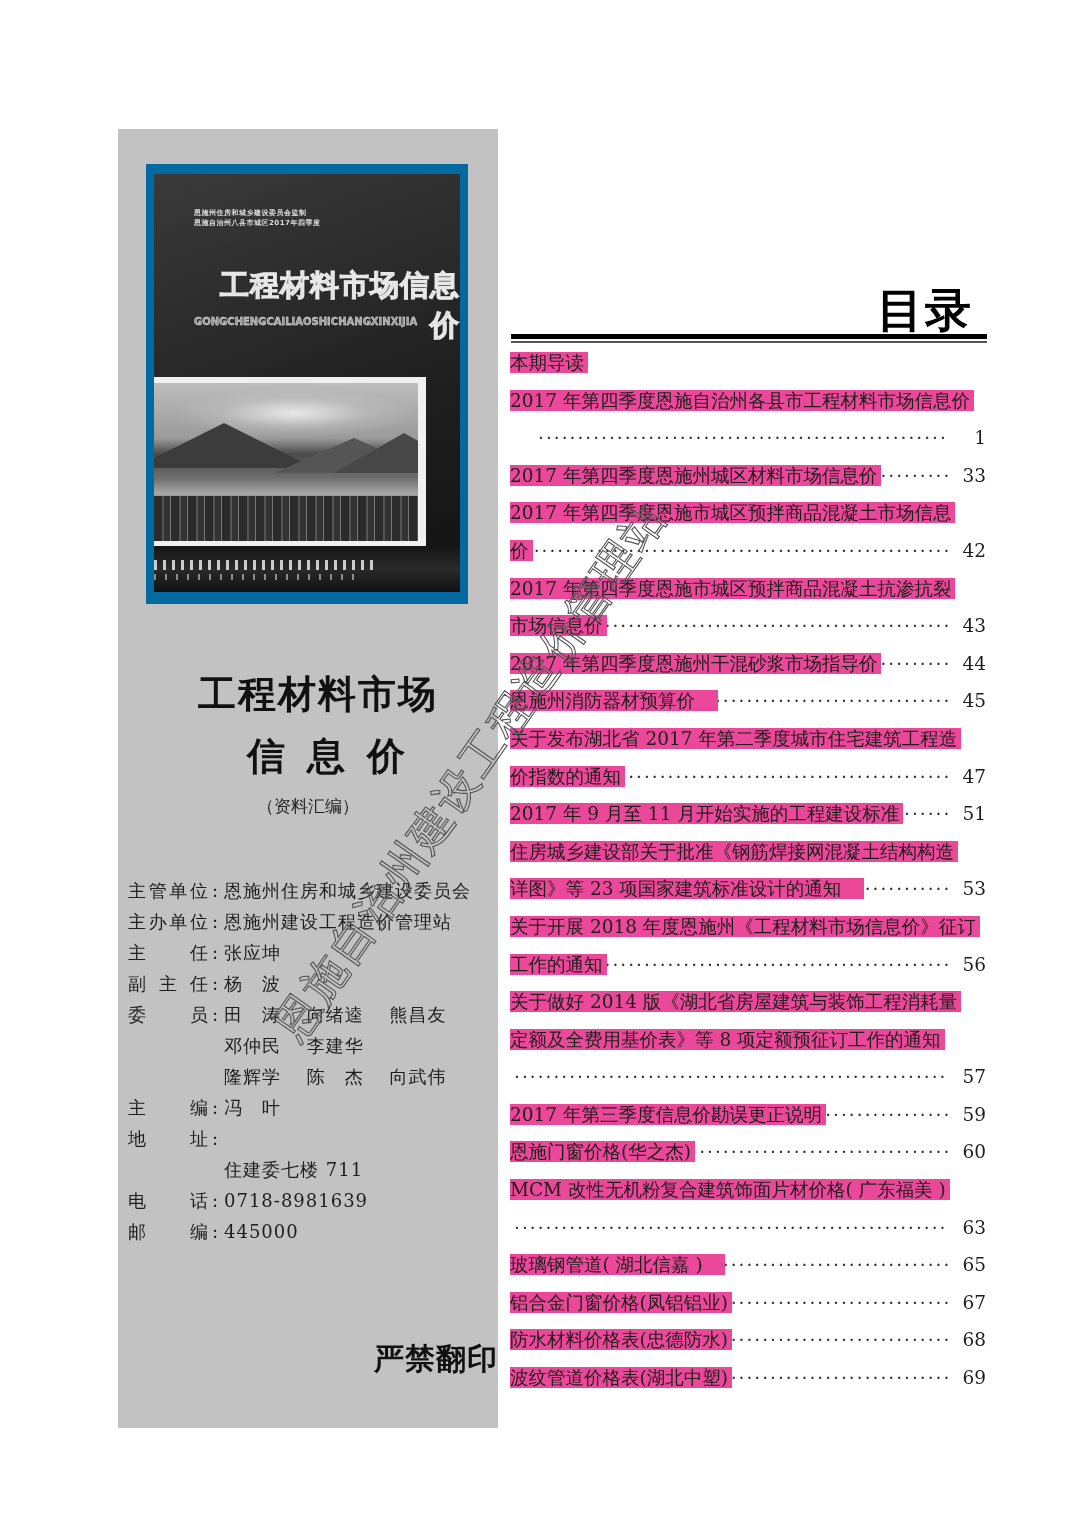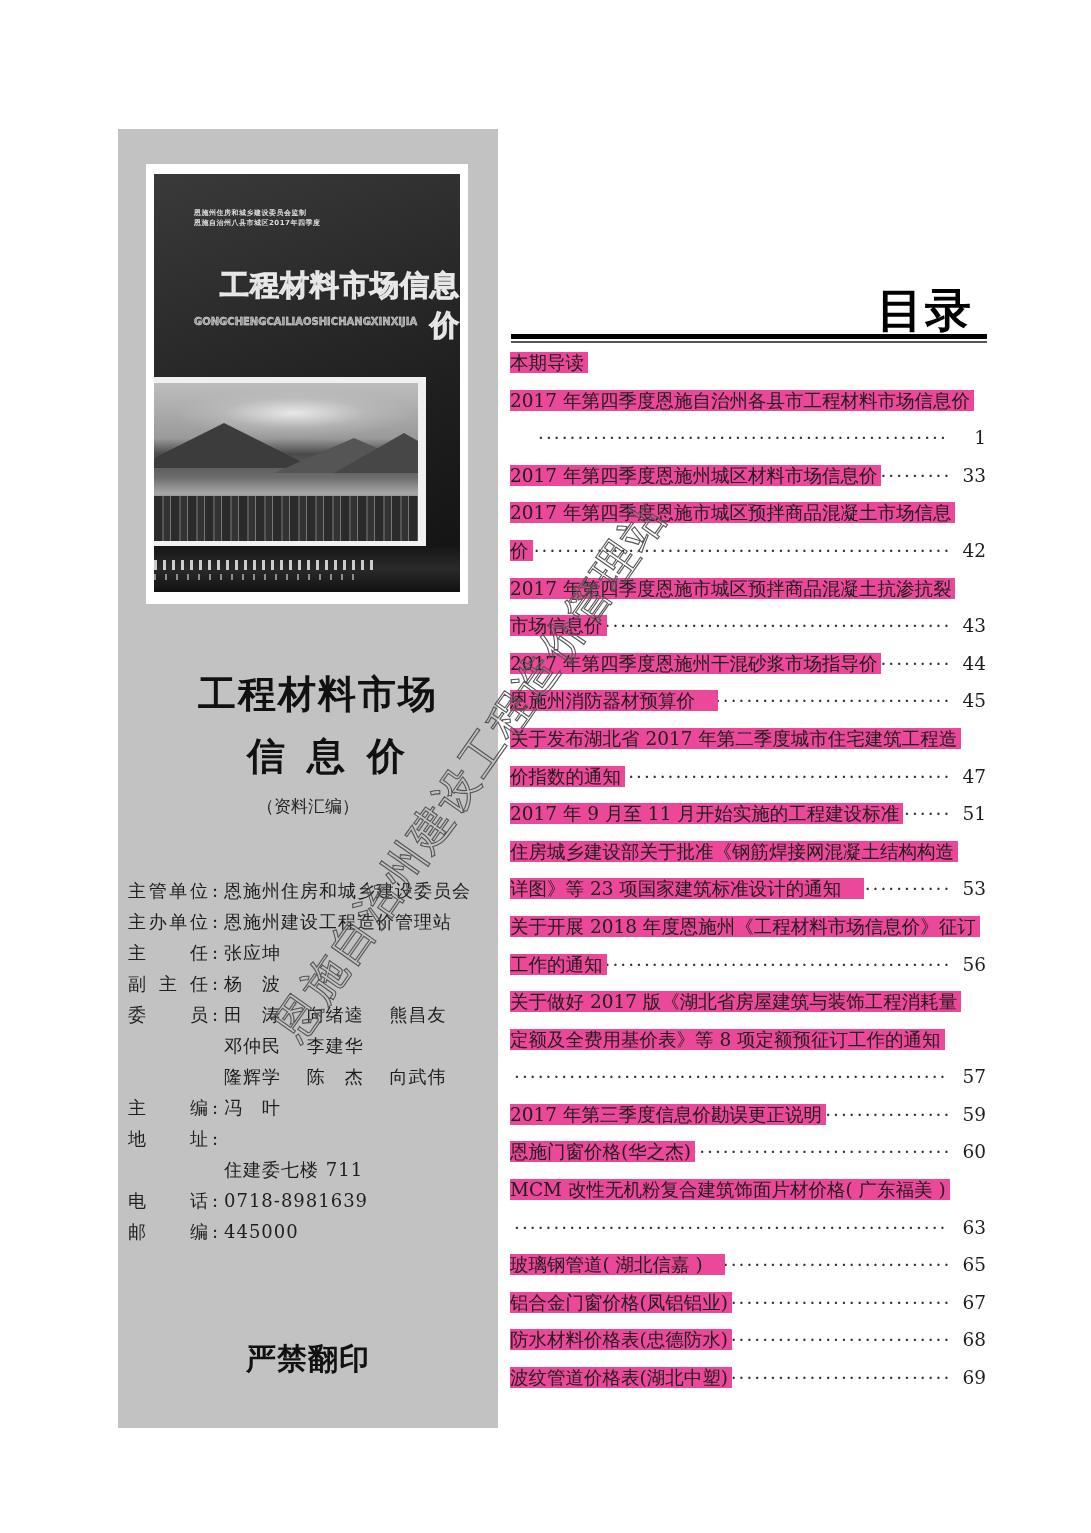--- a/index.html
+++ b/index.html
@@ -6,21 +6,21 @@
   body {
     width: 1091px; height: 1533px; background: #ffffff; position: relative; overflow: hidden;
     font-family: "DejaVu Serif", "Liberation Serif", serif; color: #1a1a1a;
   }
   .left-panel {
     position: absolute; left: 118px; top: 129px; width: 380px; height: 1299px;
     background: #c2c2c2;
   }
   .cover-frame {
     position: absolute; left: 28px; top: 35px; width: 322px; height: 440px;
-    background: #ffffff;
+    background: #0369a1;
   }
   .cover {
     position: absolute; left: 8px; top: 10px; width: 306px; height: 418px;
     background: linear-gradient(160deg, #3a3a3a 0%, #1f1f1f 60%, #121212 100%);
     overflow: hidden;
   }
   .cover-sub {
     position: absolute; left: 40px; top: 34px; font-size: 7px; line-height: 10px;
     color: #ddd; font-family: "DejaVu Sans", sans-serif; font-weight: bold; letter-spacing: 0.5px;
   }
@@ -74,21 +74,21 @@
   .pub-sub {
     position: absolute; left: 0; top: 666px; width: 380px; text-align: center;
     font-family: "DejaVu Sans", sans-serif; font-size: 17px; color: #222;
   }
   .masthead { position: absolute; left: 10px; top: 746px; width: 370px; }
   .mrow { position: relative; height: 31px; font-size: 18px; line-height: 31px; color: #1e1e1e; white-space: nowrap; }
   .mlabel { position: absolute; left: 0; width: 92px; display: flex; justify-content: space-between; }
   .mcolon { position: absolute; left: 84px; }
   .mval { position: absolute; left: 96px; letter-spacing: 1px; }
   .no-copy {
-    position: absolute; left: 0; top: 1210px; width: 380px; text-align: center;
+    position: absolute; left: 0; top: 1210px; width: 380px; text-align: right;
     font-family: "DejaVu Sans", sans-serif; font-size: 30px; font-weight: bold; color: #111; letter-spacing: 1px;
   }
   .toc-heading {
     position: absolute; right: 118px; top: 280px; font-family: "DejaVu Sans", sans-serif;
     font-size: 46px; font-weight: bold; color: #000; letter-spacing: 2px;
   }
   .toc-rule-thick { position: absolute; left: 511px; top: 334px; width: 476px; height: 5px; background: #000; }
   .toc-rule-thin { position: absolute; left: 511px; top: 341px; width: 476px; height: 2px; background: #555; }
   .toc { position: absolute; left: 510px; top: 344px; width: 478px; }
   .tl {
@@ -249,21 +249,21 @@
     <div class="tl"><span class="dots">········································································································································································································</span><span class="txt">市场信息价</span><span class="pg">43</span></div>
     <div class="tl"><span class="dots">········································································································································································································</span><span class="txt">2017 年第四季度恩施州干混砂浆市场指导价 </span><span class="pg">44</span></div>
     <div class="tl"><span class="dots">········································································································································································································</span><span class="txt">恩施州消防器材预算价　</span><span class="pg">45</span></div>
     <div class="tl"><span class="txt">关于发布湖北省 2017 年第二季度城市住宅建筑工程造</span></div>
     <div class="tl"><span class="dots">········································································································································································································</span><span class="txt">价指数的通知</span><span class="pg">47</span></div>
     <div class="tl"><span class="dots">········································································································································································································</span><span class="txt">2017 年 9 月至 11 月开始实施的工程建设标准</span><span class="pg">51</span></div>
     <div class="tl"><span class="txt">住房城乡建设部关于批准《钢筋焊接网混凝土结构构造</span></div>
     <div class="tl"><span class="dots">········································································································································································································</span><span class="txt">详图》等 23 项国家建筑标准设计的通知　</span><span class="pg">53</span></div>
     <div class="tl"><span class="txt">关于开展 2018 年度恩施州《工程材料市场信息价》征订</span></div>
     <div class="tl"><span class="dots">········································································································································································································</span><span class="txt">工作的通知</span><span class="pg">56</span></div>
-    <div class="tl"><span class="txt">关于做好 2017 版《湖北省房屋建筑与装饰工程消耗量</span></div>
+    <div class="tl"><span class="txt">关于做好 2014 版《湖北省房屋建筑与装饰工程消耗量</span></div>
     <div class="tl"><span class="txt">定额及全费用基价表》等 8 项定额预征订工作的通知</span></div>
     <div class="tl indent-sm">
       <span class="dots">········································································································································································································</span>
       <span class="pg">57</span>
     </div>
     <div class="tl"><span class="dots">········································································································································································································</span><span class="txt">2017 年第三季度信息价勘误更正说明 </span><span class="pg">59</span></div>
     <div class="tl"><span class="dots">········································································································································································································</span><span class="txt">恩施门窗价格(华之杰)</span><span class="pg">60</span></div>
     <div class="tl"><span class="txt">MCM 改性无机粉复合建筑饰面片材价格( 广东福美 )</span></div>
     <div class="tl indent-sm">
       <span class="dots">········································································································································································································</span>

